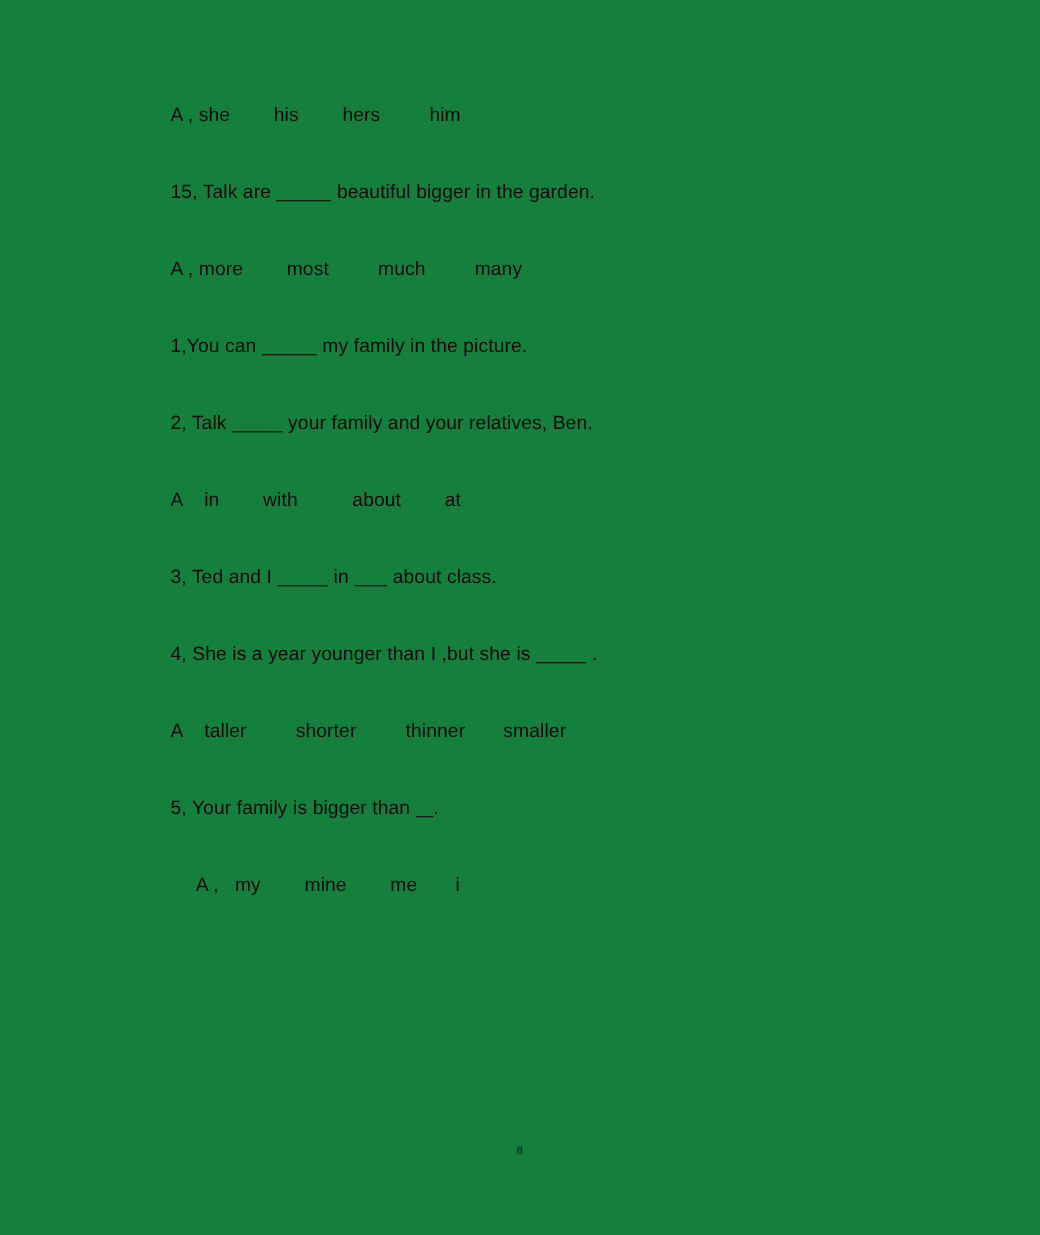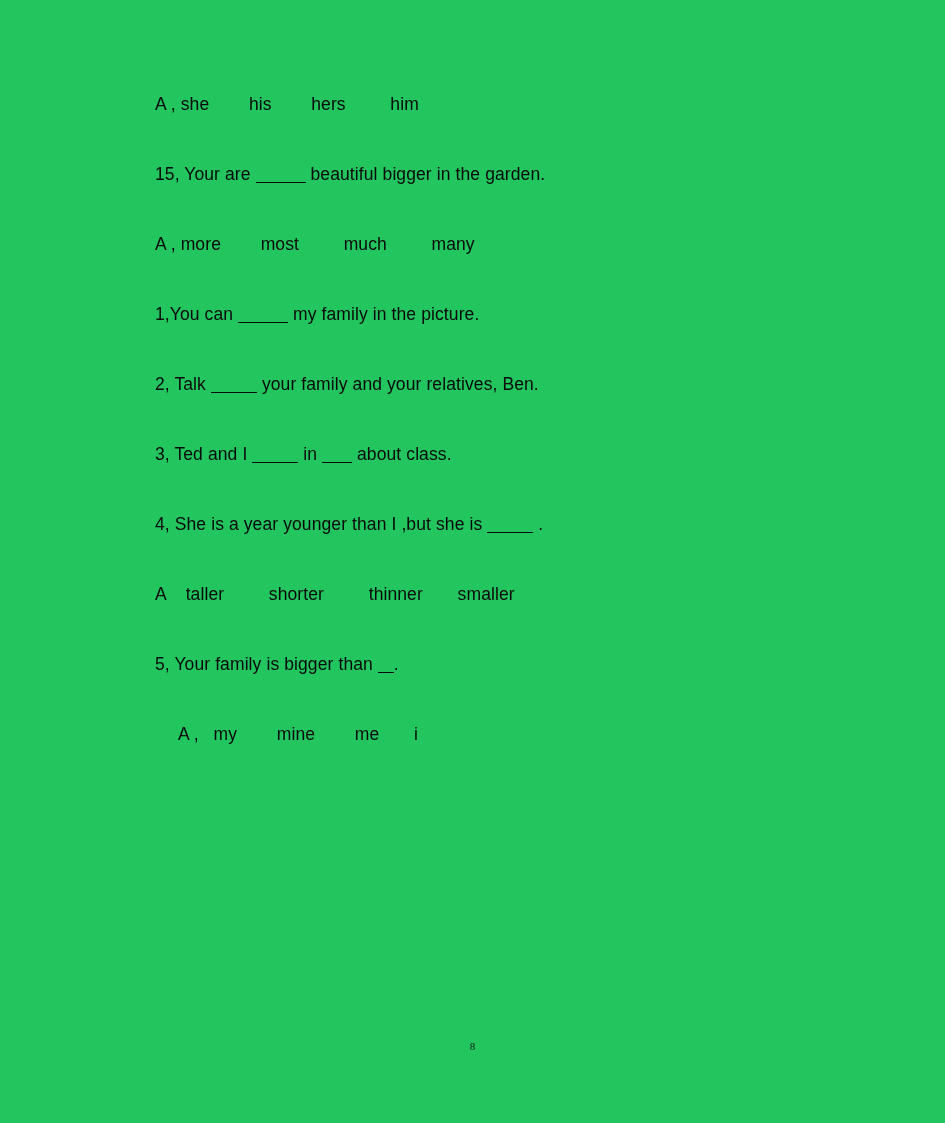--- a/index.html
+++ b/index.html
@@ -11,21 +11,21 @@
     width: 945px;
     height: 1123px;
     position: relative;
     font-family: "Liberation Sans", sans-serif;
     color: #0a0a0a;
     overflow: hidden;
   }
   .page {
     position: absolute;
     inset: 0;
-    background: #22c55e;
+    background: #15803d;
   }
   .content {
     position: absolute;
     left: 155px;
     top: 96px;
     width: 700px;
   }
   .line {
     font-size: 17.5px;
     line-height: 1;
@@ -64,29 +64,30 @@
 </style>
 </head>
 <body>
 
 <div class="page">
 
   <div class="content">
 
     <div class="line opts">A , she        his        hers         him</div>
 
-    <div class="line"><span>15, Your are </span><span class="blank blank-lg"></span><span> beautiful bigger in the garden.</span></div>
+    <div class="line"><span>15, Talk are </span><span class="blank blank-lg"></span><span> beautiful bigger in the garden.</span></div>
 
     <div class="line opts">A , more        most         much         many</div>
 
     <div class="line"><span>1,You can </span><span class="blank blank-lg"></span><span> my family in the picture.</span></div>
 
 
     <div class="line"><span>2, Talk </span><span class="blank blank-md"></span><span> your family and your relatives, Ben.</span></div>
 
+    <div class="line opts">A    in        with          about        at</div>
 
     <div class="line"><span>3, Ted and I </span><span class="blank blank-md"></span><span> in </span><span class="blank blank-sm"></span><span> about class.</span></div>
 
 
     <div class="line"><span>4, She is a year younger than I ,but she is </span><span class="blank blank-md"></span><span> .</span></div>
 
     <div class="line opts">A    taller         shorter         thinner       smaller</div>
 
     <div class="line"><span>5, Your family is bigger than </span><span class="blank blank-xs"></span><span>.</span></div>
 

